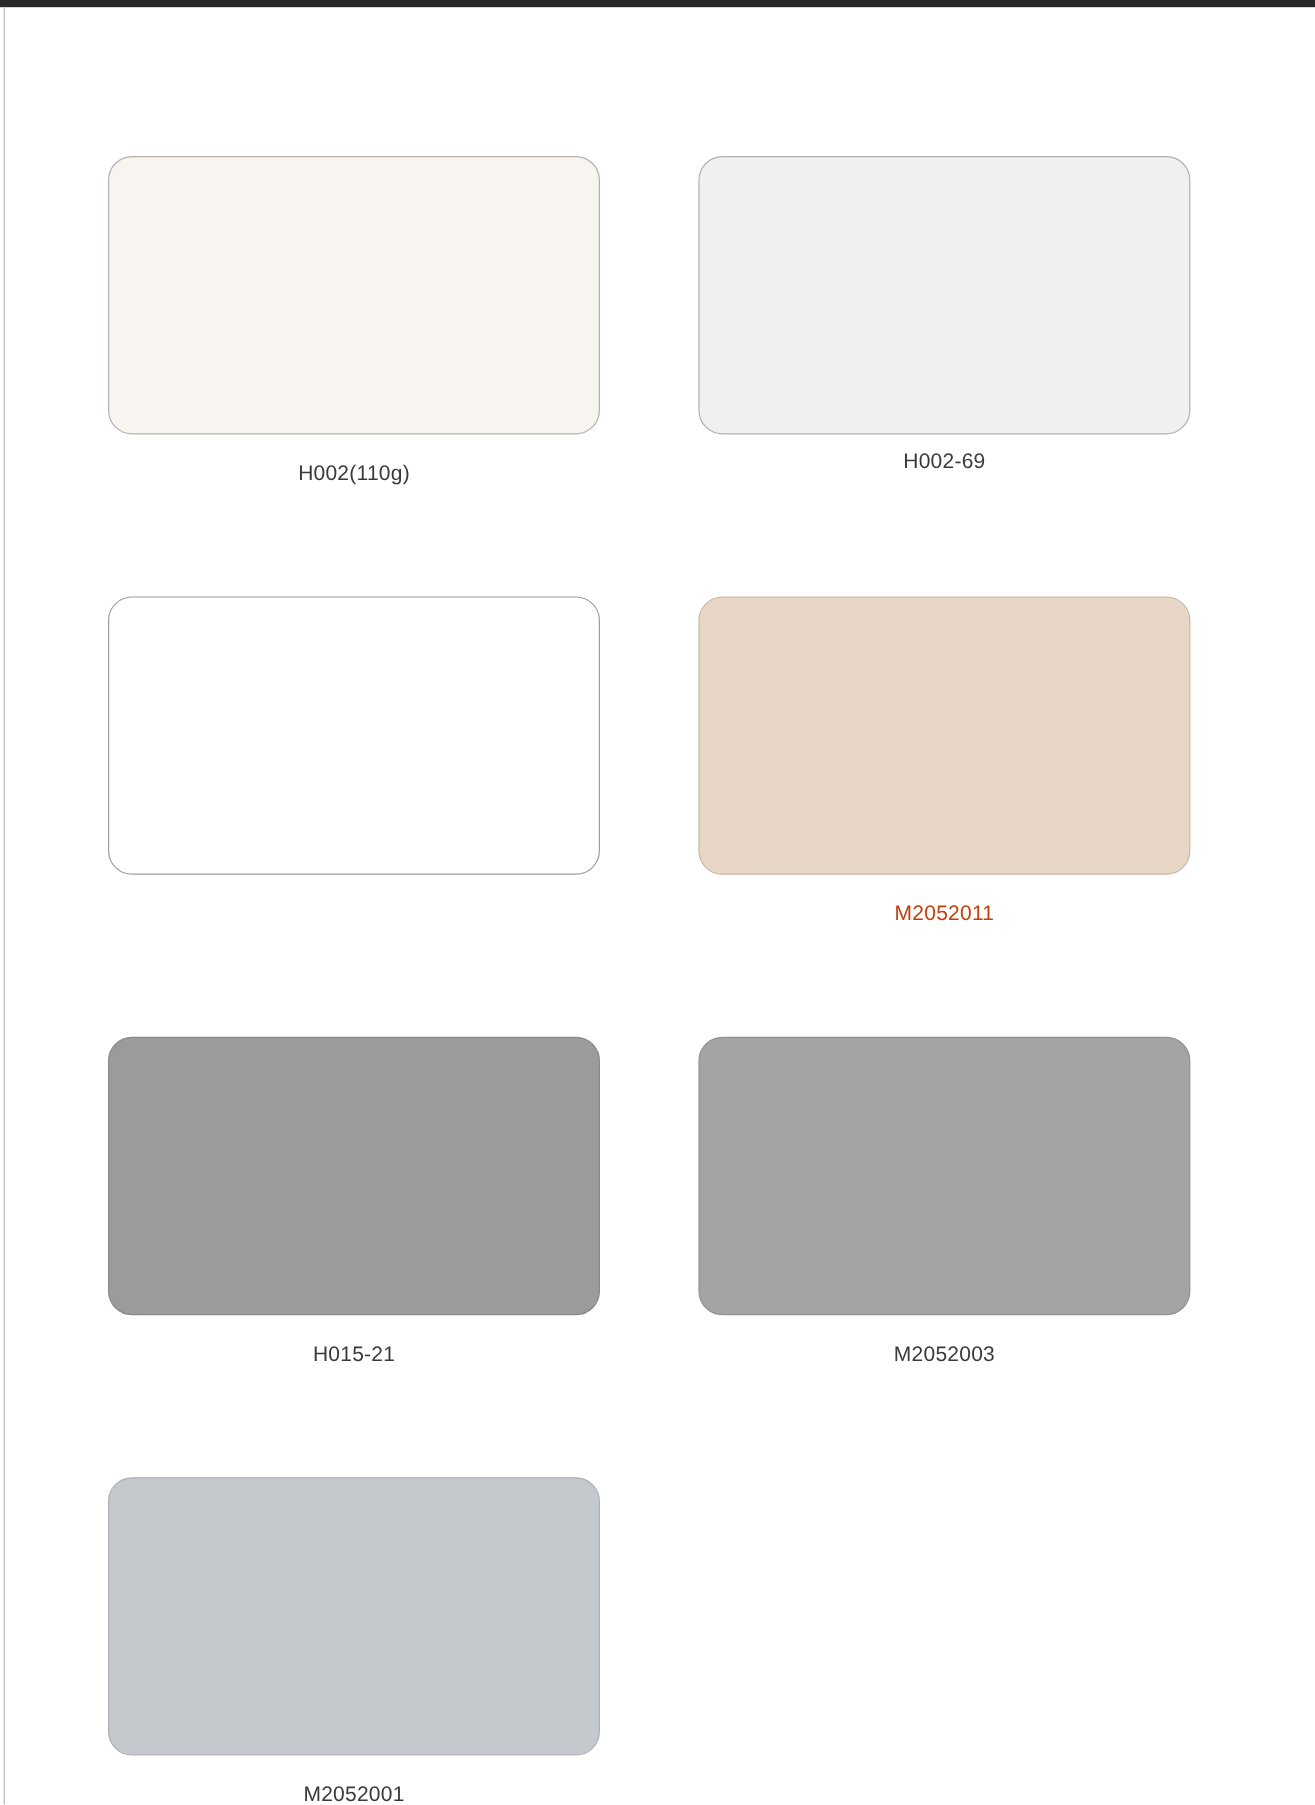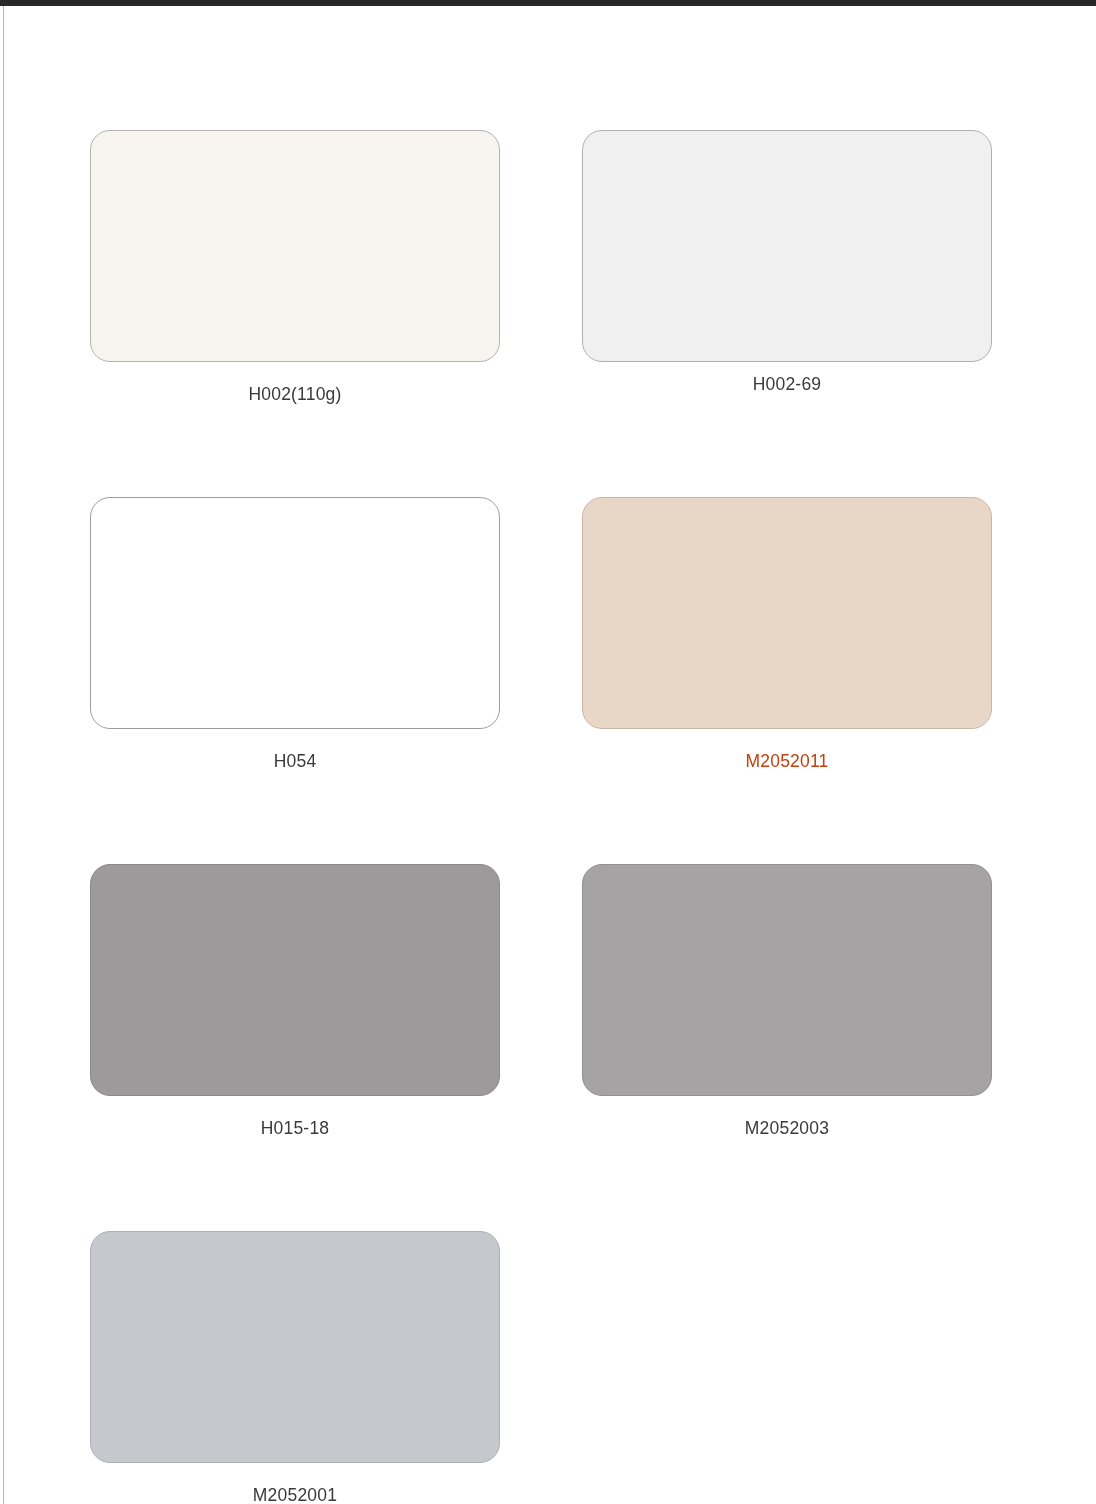--- a/index.html
+++ b/index.html
@@ -89,29 +89,28 @@
       <div class="swatch-cell">
         <div class="swatch-chip" style="background: rgb(248, 244, 240); border-color: rgb(181, 178, 173);"></div>
         <div class="swatch-label" style="color: rgb(58, 58, 58);">H002(110g)</div>
       </div>
       <div class="swatch-cell">
         <div class="swatch-chip" style="background: rgb(240, 240, 240); border-color: rgb(176, 176, 176);"></div>
         <div class="swatch-label" style="color: rgb(58, 58, 58); margin-top: 12px;">H002-69</div>
       </div>
       <div class="swatch-cell">
         <div class="swatch-chip" style="background: rgb(255, 255, 255); border-color: rgb(158, 158, 158);"></div>
-        <div class="swatch-label" style="color: rgb(58, 58, 58);">H054</div>
       </div>
       <div class="swatch-cell">
         <div class="swatch-chip" style="background: rgb(232, 215, 198); border-color: rgb(201, 183, 166);"></div>
         <div class="swatch-label" style="color: #c2410c;">M2052011</div>
       </div>
       <div class="swatch-cell">
         <div class="swatch-chip" style="background: rgb(156, 154, 155); border-color: rgb(138, 136, 137);"></div>
-        <div class="swatch-label" style="color: rgb(58, 58, 58);">H015-18</div>
+        <div class="swatch-label" style="color: rgb(58, 58, 58);">H015-21</div>
       </div>
       <div class="swatch-cell">
         <div class="swatch-chip" style="background: rgb(165, 163, 164); border-color: rgb(147, 145, 146);"></div>
         <div class="swatch-label" style="color: rgb(58, 58, 58);">M2052003</div>
       </div>
       <div class="swatch-cell">
         <div class="swatch-chip" style="background: rgb(197, 201, 206); border-color: rgb(173, 177, 182);"></div>
         <div class="swatch-label" style="color: rgb(58, 58, 58);">M2052001</div>
       </div>
     </div>

